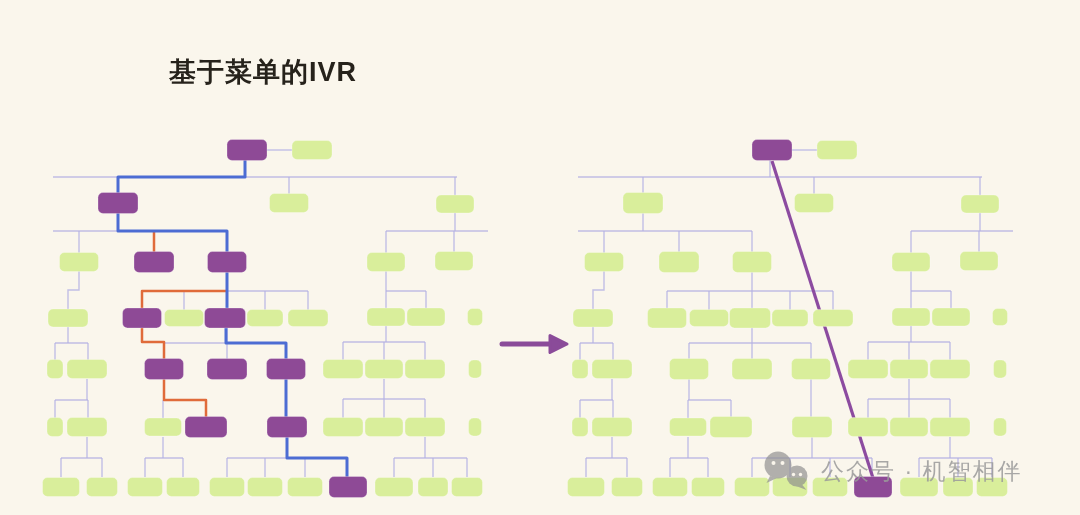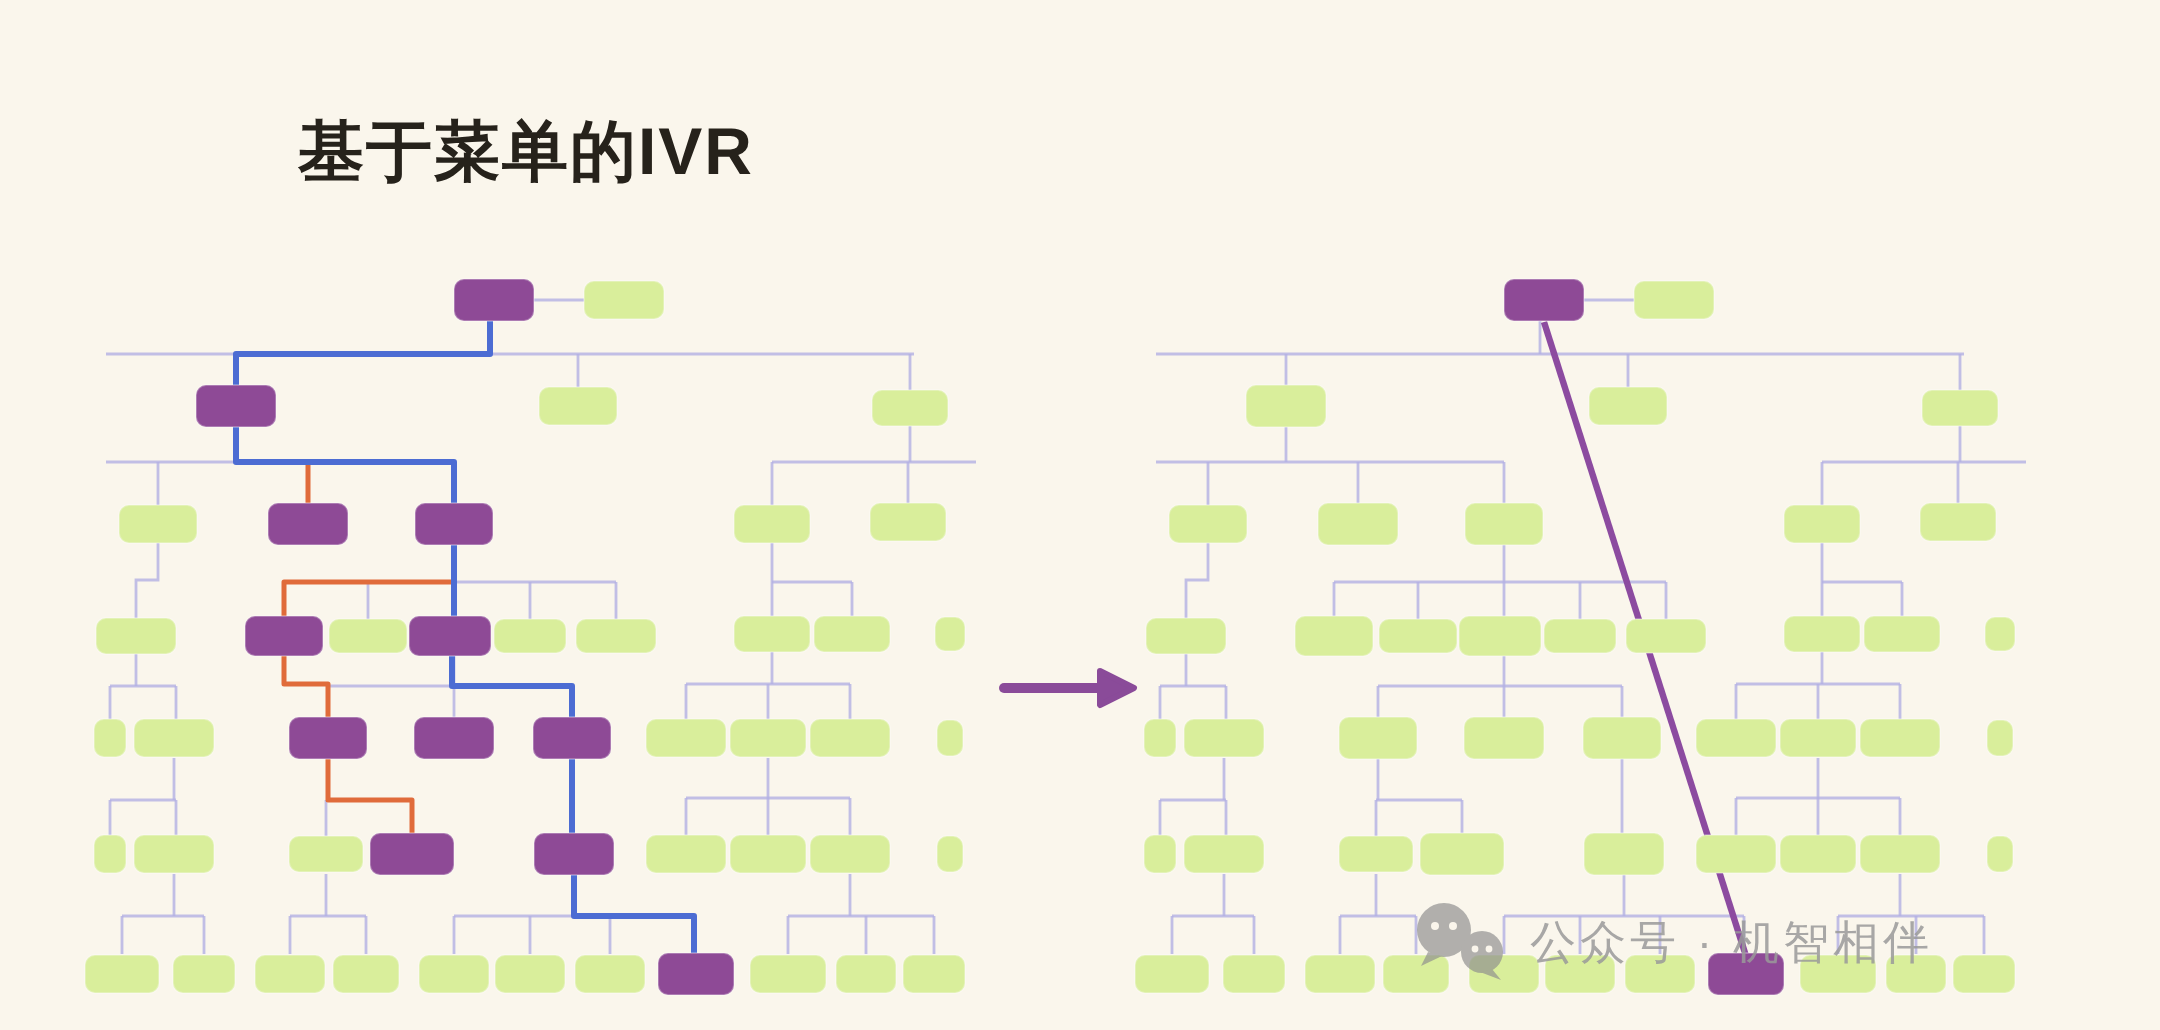--- a/index.html
+++ b/index.html
@@ -1,23 +1,23 @@
 <!DOCTYPE html>
 <html><head>
 <meta charset="utf-8">
 <style>
   html,body{margin:0;padding:0;}
   body{font-family:"Liberation Sans","DejaVu Sans",sans-serif;}
   .stage{position:relative;width:1080px;height:515px;background:#faf6ec;overflow:hidden;}
   .title{position:absolute;top:54px;width:380px;text-align:center;
-         font-size:33px;font-weight:600;color:#26221b;letter-spacing:1px;}
+         font-size:27px;font-weight:600;color:#26221b;letter-spacing:1px;}
   .title-left{left:73px;}
   .title-right{left:602px;}
   #diagram{position:absolute;left:0;top:0;}
-  .watermark{position:absolute;left:704px;top:450px;height:42px;display:flex;
+  .watermark{position:absolute;left:760px;top:450px;height:42px;display:flex;
              align-items:center;gap:7px;opacity:.85;}
   .watermark .wm-text{font-size:23px;color:#9a9a9a;letter-spacing:2px;white-space:nowrap;}
   .wm-icon{display:block;opacity:.8;}
 </style>
 </head>
 <body>
 
 <div class="stage" style="background: rgb(250, 246, 236);">
 
   <div class="title title-left" style="color: rgb(38, 34, 27);">基于菜单的IVR</div>

